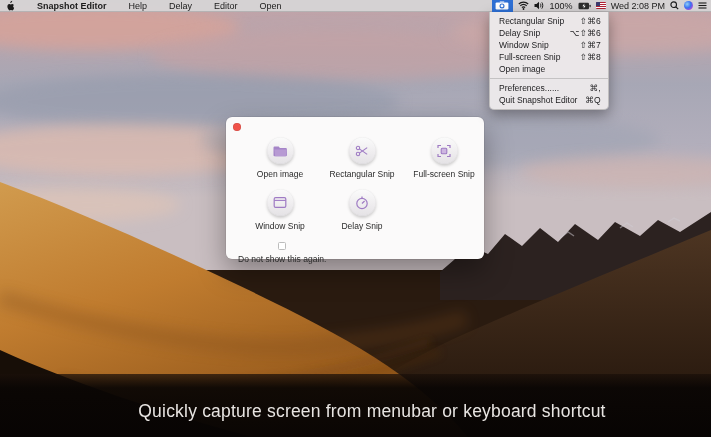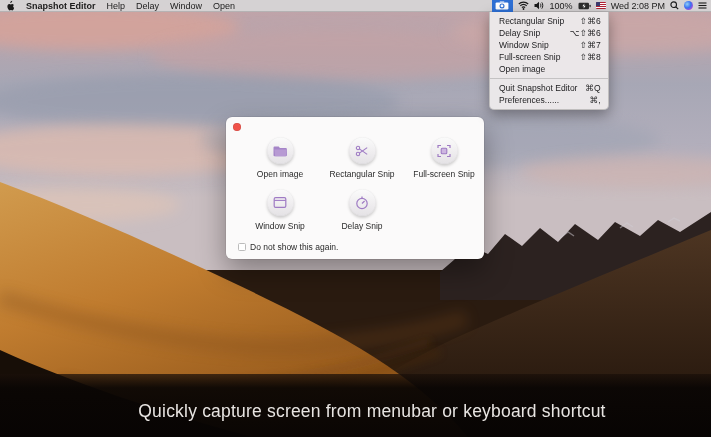--- a/index.html
+++ b/index.html
@@ -13,21 +13,21 @@
   
   .caption-bar{position:absolute;left:0;right:0;top:374px;height:63px;z-index:2;
     background:linear-gradient(180deg, rgba(26,15,9,.72) 0%, rgba(10,6,4,.95) 22%, rgba(7,4,3,.98) 100%);
     display:flex;justify-content:center;align-items:flex-start;padding-top:27px;box-sizing:border-box;padding-left:33px;}
   .caption-text{color:#e8e5e2;font-size:17.5px;letter-spacing:.2px;}
 
   
   .menubar{position:absolute;top:0;left:0;right:0;height:12px;z-index:5;
     background:rgba(214,212,213,.97);border-bottom:1px solid rgba(0,0,0,.15);
     display:flex;align-items:center;font-size:9px;color:#1b1b1b;box-sizing:border-box;padding:0 4px 0 6px;}
-  .mb-left{display:flex;align-items:center;gap:11px;height:100%;}
+  .mb-left{display:flex;align-items:center;gap:22px;height:100%;}
   .mb-app{font-weight:bold;}
   .mb-item{white-space:nowrap;}
   .mb-right{margin-left:auto;display:flex;align-items:center;gap:5px;height:100%;}
   .cam-wrap{height:12px;width:21px;background:#2e6fd4;display:flex;align-items:center;justify-content:center;}
   .mb-right svg{display:block;}
   .mb-txt{white-space:nowrap;}
   .flag{width:10px;height:7px;position:relative;overflow:hidden;border-radius:1px;
     background:repeating-linear-gradient(180deg,#b22234 0 1px,#ffffff 1px 2px);}
   .flag .canton{position:absolute;left:0;top:0;width:4.5px;height:4px;background:#3c3b6e;}
   .siri{width:9px;height:9px;border-radius:50%;
@@ -51,21 +51,21 @@
     background:#f0524a;box-shadow:inset 0 0 0 .5px rgba(0,0,0,.15);}
   .dialog-row{position:absolute;left:13px;display:flex;}
   .row-1{top:20px;}
   .row-2{top:72px;}
   .action{width:82px;display:flex;flex-direction:column;align-items:center;}
   .circle{width:27px;height:27px;border-radius:50%;
     background:linear-gradient(180deg,#fbfbfb 0%,#eeecee 60%,#e4e2e5 100%);
     box-shadow:0 2px 3px rgba(0,0,0,.18), inset 0 0 0 .5px rgba(0,0,0,.05);
     display:flex;align-items:center;justify-content:center;margin-bottom:5px;}
   .action-label{font-size:8.5px;color:#2b2b2b;white-space:nowrap;}
-  .checkbox-row{position:absolute;left:12px;top:125px;display:flex;align-items:center;gap:4px;}
+  .checkbox-row{position:absolute;left:12px;top:125px;display:flex;align-items:center;gap:4px;flex-direction:column;}
   .checkbox{width:8px;height:8px;background:#fff;border:1px solid #bcbcbc;border-radius:1.5px;box-sizing:border-box;}
   .checkbox-label{font-size:8.5px;color:#2b2b2b;}
 </style>
 </head>
 <body>
 
 <div class="stage">
 
   <svg class="wallpaper" viewBox="0 0 711 437" preserveAspectRatio="none">
     <defs>
@@ -116,21 +116,21 @@
   </div>
 
   <div class="menubar">
     <div class="mb-left">
       <svg width="9" height="11" viewBox="0 0 11 13">
         <path fill="#1b1b1b" d="M7.6,0.6c0.1,0.7-0.2,1.4-0.6,1.9C6.6,3,5.9,3.4,5.2,3.3C5.1,2.6,5.4,1.9,5.8,1.5C6.2,1,7,0.6,7.6,0.6z M9.4,11.2c-0.4,0.6-0.9,1.3-1.6,1.3c-0.7,0-0.9-0.4-1.7-0.4c-0.8,0-1.1,0.4-1.7,0.4c-0.7,0-1.2-0.7-1.6-1.3C1.9,9.9,1.2,7.6,2.1,6C2.5,5.3,3.3,4.8,4.1,4.8c0.7,0,1.3,0.5,1.7,0.5c0.4,0,1.1-0.5,1.9-0.5c0.7,0,1.4,0.4,1.9,1C8.3,6.6,8.5,8.5,9.9,9.1C9.8,9.8,9.6,10.5,9.4,11.2z"></path>
       </svg>
       <span class="mb-app mb-item">Snapshot Editor</span>
       <span class="mb-item">Help</span>
       <span class="mb-item">Delay</span>
-      <span class="mb-item">Window</span>
+      <span class="mb-item">Editor</span>
       <span class="mb-item">Open</span>
     </div>
     <div class="mb-right">
       <span class="cam-wrap">
         <svg width="14" height="9" viewBox="0 0 14 9">
           <path fill="#ffffff" d="M4.6,0.4 L5.3,1.4 L8.7,1.4 L9.4,0.4 Z"></path>
           <rect x="0.6" y="1.4" width="12.8" height="7" rx="1.2" fill="#ffffff"></rect>
           <circle cx="7" cy="4.9" r="2.5" fill="#2e6fd4"></circle>
           <circle cx="7" cy="4.9" r="1.4" fill="#ffffff"></circle>
         </svg>
@@ -185,26 +185,26 @@
     <div class="menu-item">
       <span class="mi-label">Full-screen Snip</span>
       <span class="mi-key">⇧⌘8</span>
     </div>
     <div class="menu-item">
       <span class="mi-label">Open image</span>
       <span class="mi-key"></span>
     </div>
     <div class="menu-sep"></div>
     <div class="menu-item">
+      <span class="mi-label">Preferences......</span>
+      <span class="mi-key">⌘,</span>
+    </div>
+    <div class="menu-item">
       <span class="mi-label">Quit Snapshot Editor</span>
       <span class="mi-key">⌘Q</span>
-    </div>
-    <div class="menu-item">
-      <span class="mi-label">Preferences......</span>
-      <span class="mi-key">⌘,</span>
     </div>
   </div>
 
   <div class="dialog">
     <div class="close-btn"></div>
 
     <div class="dialog-row row-1">
       <div class="action">
         <div class="circle">
           <svg width="15" height="14" viewBox="0 0 15 14">

